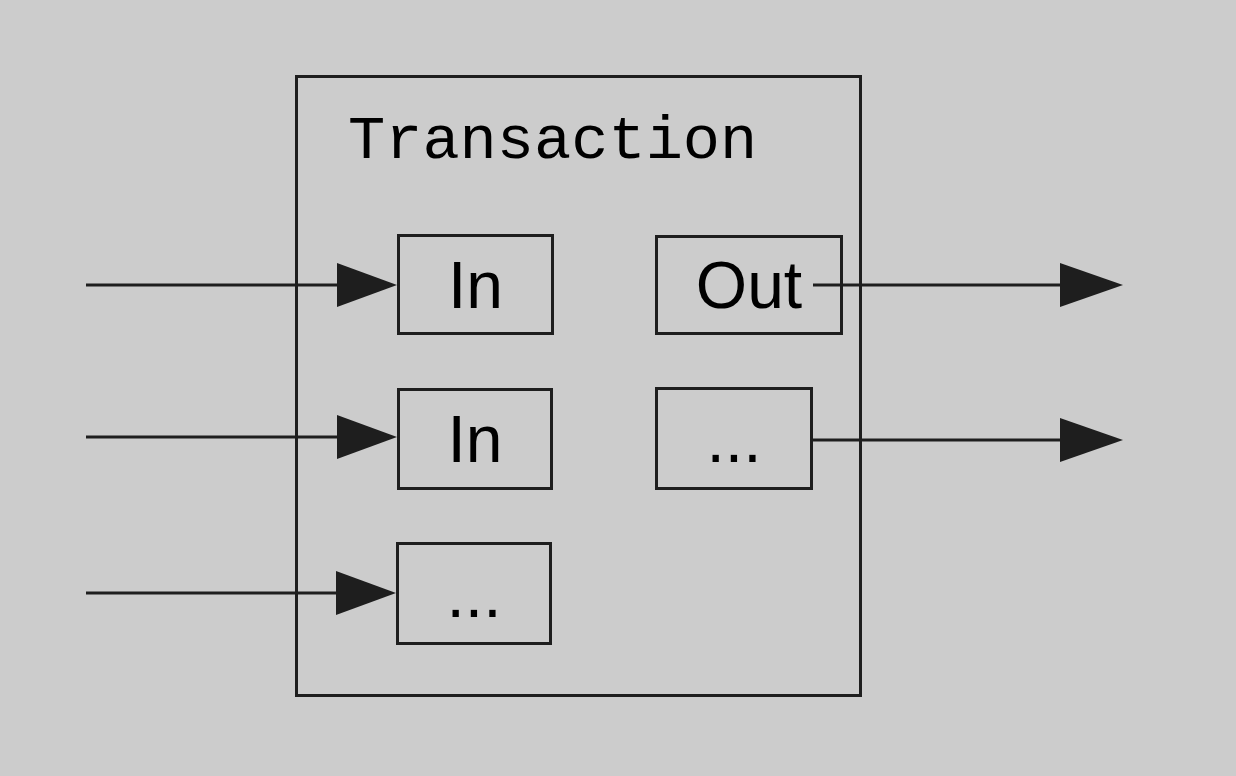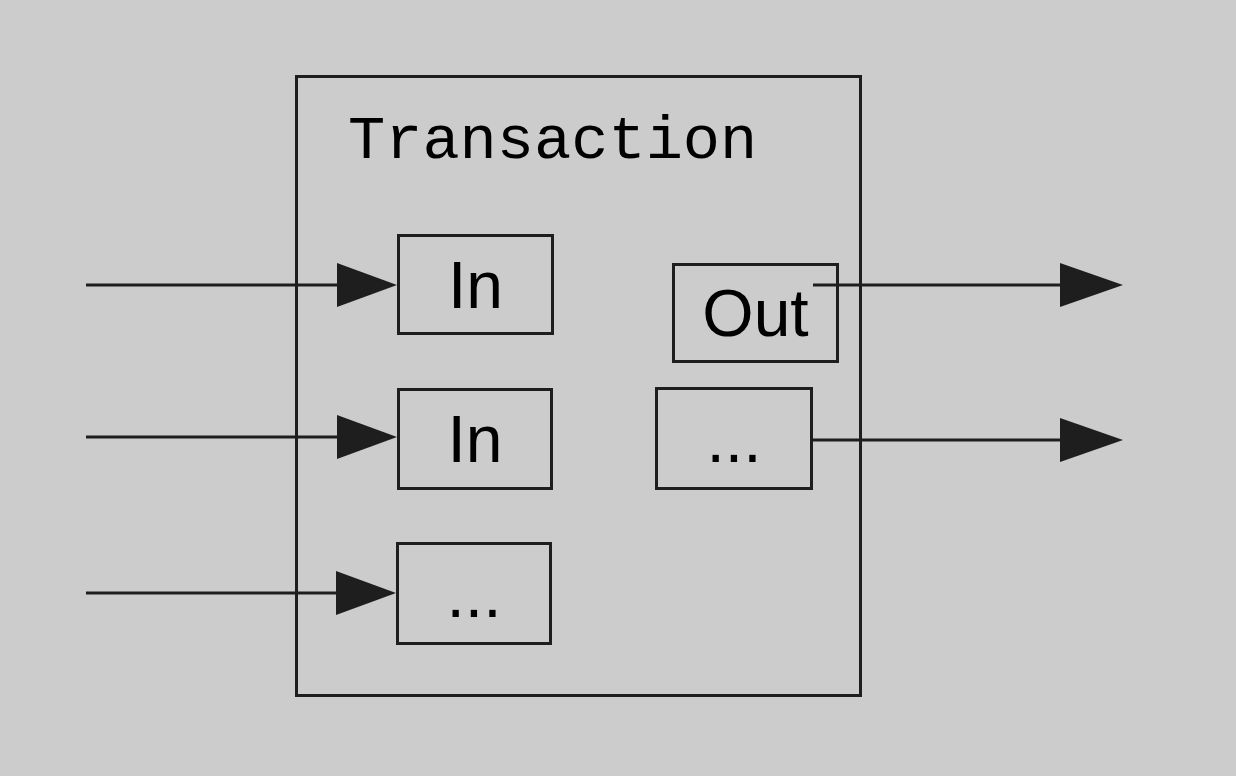--- a/index.html
+++ b/index.html
@@ -63,21 +63,21 @@
     line-height: 1;
     color: var(--text, #000000);
     z-index: 3;
     background: transparent;
     text-align: center;
   }
   .node span { display: block; }
   .in1  { left: 397px; top: 234px; width: 157px; height: 101px; }
   .in2  { left: 397px; top: 388px; width: 156px; height: 102px; }
   .in3  { left: 396px; top: 542px; width: 156px; height: 103px; }
-  .out1 { left: 672px; top: 235px; width: 167px; height: 100px; margin-top: 28px; }
+  .out1 { left: 655px; top: 235px; width: 188px; height: 100px; }
   .out2 { left: 655px; top: 387px; width: 158px; height: 103px; }
 </style>
 </head>
 <body>
 
 <div class="canvas">
 
   <svg class="arrows" viewBox="0 0 1236 776" xmlns="http://www.w3.org/2000/svg" aria-hidden="true">
     <g>
       <line x1="86" y1="285" x2="345" y2="285"></line>

